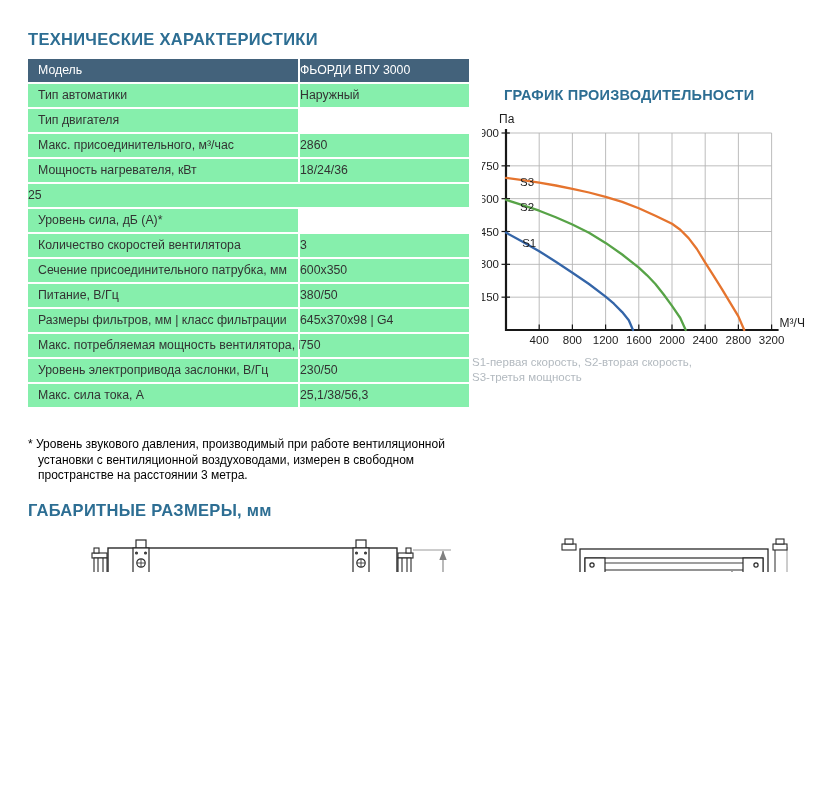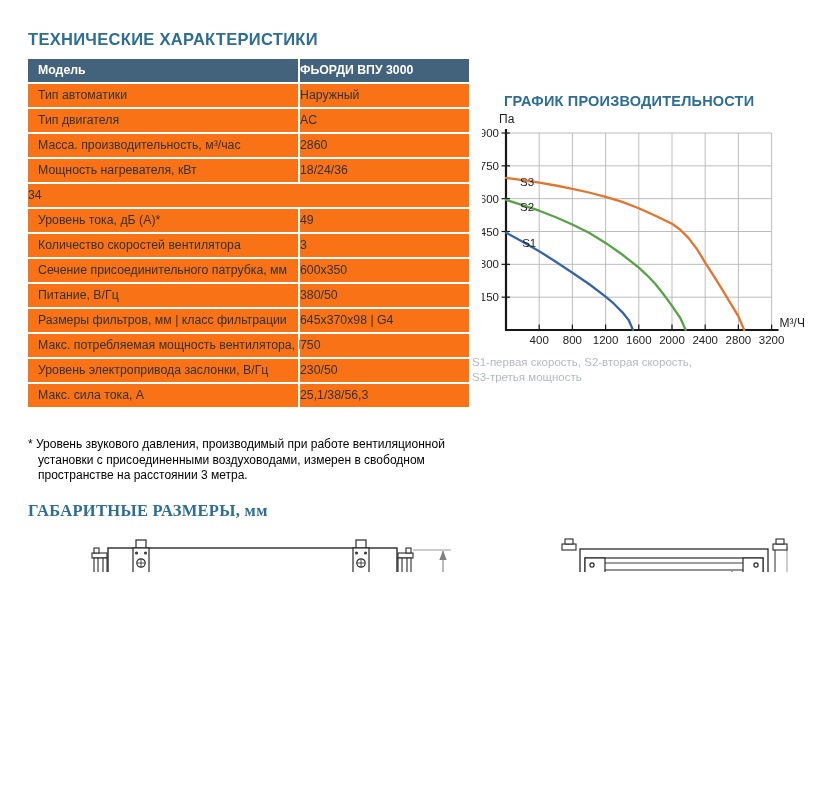--- a/index.html
+++ b/index.html
@@ -1,27 +1,27 @@
 <!DOCTYPE html>
 <html><head>
 <meta charset="utf-8">
 <style>
   * { margin:0; padding:0; box-sizing:content-box; }
   body { background:#fff; font-family:"Liberation Sans", sans-serif; }
   .page { position:relative; width:820px; height:572px; background:#fff; overflow:hidden; }
   .sec-title { position:absolute; font-size:16.5px; font-weight:bold; color:#2d6e93; letter-spacing:.3px; }
   #title-specs { left:28px; top:30px; }
-  #title-dims  { left:28px; top:501px;font-family:Liberation Serif, serif; }
-  .chart-title { position:absolute; left:504px; top:93px; font-size:14.5px; font-weight:bold; color:#2d6e93; letter-spacing:.2px; }
+  #title-dims  { left:28px; top:501px; }
+  .chart-title { position:absolute; left:504px; top:87px; font-size:14.5px; font-weight:bold; color:#2d6e93; letter-spacing:.2px; }
   .spec { position:absolute; left:28px; top:59px; width:441px; }
   .trow { display:flex; margin-bottom:2px; }
-  .tcell { height:23px; line-height:23px; font-size:12.3px; color:#333; background:#f97316; }
+  .tcell { height:23px; line-height:23px; font-size:12.3px; color:#333; background:#86efac; }
   .tcell.p { width:260px; padding-left:10px; margin-right:2px; white-space:nowrap; }
   .tcell.v { flex:1; text-align:left; }
-  .trow.head .tcell { background:#43627b; color:#fff; font-weight:bold; }
+  .trow.head .tcell { background:#43627b; color:#fff; font-weight:normal; }
   .footnote { position:absolute; left:38px; top:437px; width:430px; font-size:12px; line-height:15.5px; color:#000000; }
   .footnote .l1 { display:block; margin-left:-10px; }
   .footnote .ln { display:block; }
   .caption { position:absolute; left:472px; top:355px; font-size:11.5px; line-height:15px; color:#b2b9bf; }
   .chart-wrap { position:absolute; left:482px; top:105px; }
   .draw1 { position:absolute; left:25px; top:535px; }
   .draw2 { position:absolute; left:535px; top:535px; }
   svg text { font-family:"Liberation Sans", sans-serif; }
 </style>
 </head>
@@ -35,36 +35,34 @@
     <div class="trow head">
       <div class="tcell p">Модель</div>
       <div class="tcell v">ФЬОРДИ ВПУ 3000</div>
     </div>
     <div class="trow">
       <div class="tcell p">Тип автоматики</div>
       <div class="tcell v">Наружный</div>
     </div>
     <div class="trow">
       <div class="tcell p">Тип двигателя</div>
-      <div class="tcell v">AC</div>
-    </div>
-    <div class="trow">
-      <div class="tcell p">Масса. производительность, м³/час</div>
+    </div>
+    <div class="trow">
+      <div class="tcell p">Макс. присоединительного, м³/час</div>
       <div class="tcell v">2860</div>
     </div>
     <div class="trow">
       <div class="tcell p">Мощность нагревателя, кВт</div>
       <div class="tcell v">18/24/36</div>
     </div>
     <div class="trow">
-      <div class="tcell v">34</div>
-    </div>
-    <div class="trow">
-      <div class="tcell p">Уровень тока, дБ (А)*</div>
-      <div class="tcell v">49</div>
+      <div class="tcell v">25</div>
+    </div>
+    <div class="trow">
+      <div class="tcell p">Уровень сила, дБ (А)*</div>
     </div>
     <div class="trow">
       <div class="tcell p">Количество скоростей вентилятора</div>
       <div class="tcell v">3</div>
     </div>
     <div class="trow">
       <div class="tcell p">Сечение присоединительного патрубка, мм</div>
       <div class="tcell v">600x350</div>
     </div>
     <div class="trow">
@@ -84,21 +82,21 @@
       <div class="tcell v">230/50</div>
     </div>
     <div class="trow">
       <div class="tcell p">Макс. сила тока, А</div>
       <div class="tcell v">25,1/38/56,3</div>
     </div>
   </div>
 
   <div class="footnote">
     <span class="l1">* Уровень звукового давления, производимый при работе вентиляционной</span>
-    <span class="ln">установки с присоединенными воздуховодами, измерен в свободном</span>
+    <span class="ln">установки с вентиляционной воздуховодами, измерен в свободном</span>
     <span class="ln">пространстве на расстоянии 3 метра.</span>
   </div>
 
   <div class="chart-title">ГРАФИК ПРОИЗВОДИТЕЛЬНОСТИ</div>
   <div class="chart-wrap">
     <svg id="perf-chart" width="335" height="250" viewBox="0 0 335 250">
         <line x1="24" y1="192.16666666666666" x2="289.6" y2="192.16666666666666" stroke="#b5b5b5" stroke-width="0.9"></line>
         <line x1="24" y1="159.33333333333331" x2="289.6" y2="159.33333333333331" stroke="#b5b5b5" stroke-width="0.9"></line>
         <line x1="24" y1="126.5" x2="289.6" y2="126.5" stroke="#b5b5b5" stroke-width="0.9"></line>
         <line x1="24" y1="93.66666666666666" x2="289.6" y2="93.66666666666666" stroke="#b5b5b5" stroke-width="0.9"></line>

